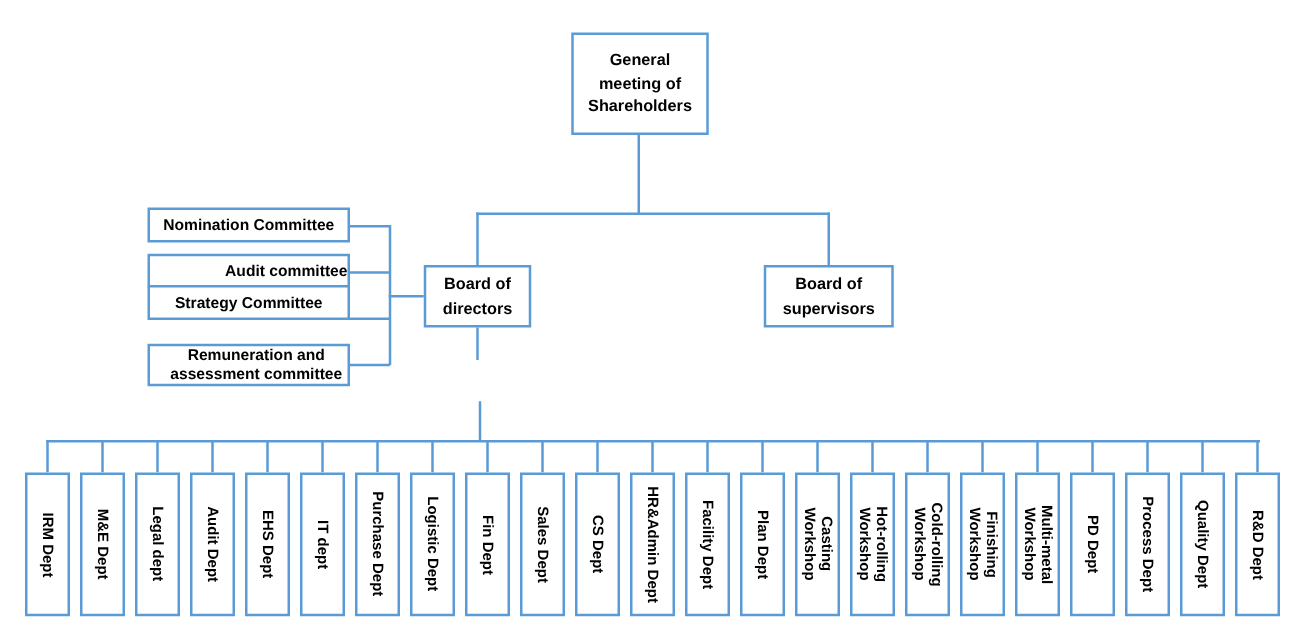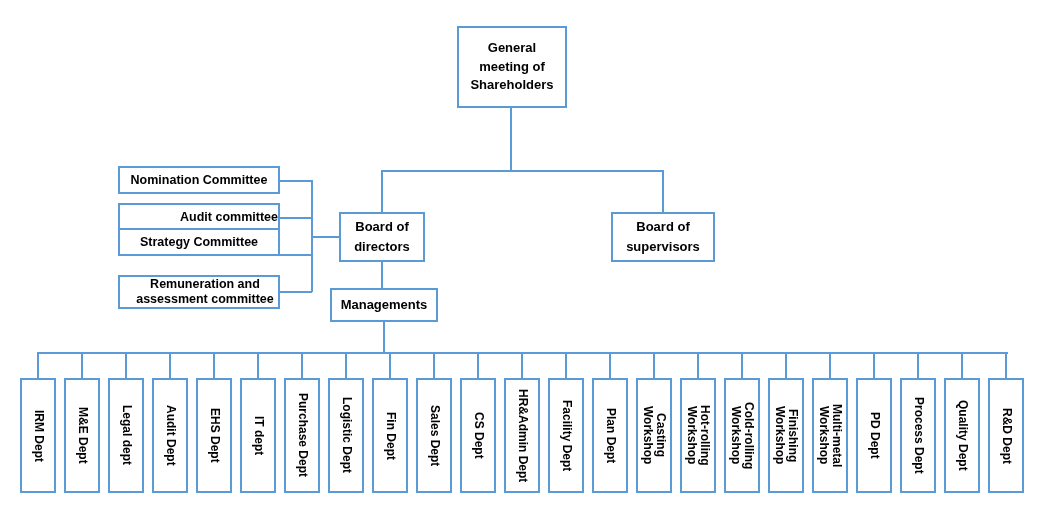--- a/index.html
+++ b/index.html
@@ -120,23 +120,20 @@
   <div class="node node-mid" style="left:339px; top:212px; width:86px; height:50px;">
     <span style="white-space:pre-line;">Board of
 directors</span>
   </div>
 
   <div class="node node-mid" style="left:611px; top:212px; width:104px; height:50px;">
     <span style="white-space:pre-line;">Board of
 supervisors</span>
   </div>
 
-  <div class="node node-mid" style="left:330px; top:288px; width:108px; height:34px;">
-    <span style="white-space:pre-line;">Managements</span>
-  </div>
 
   <div id="committee-boxes">
       <div class="node node-cmt" style="left: 118px; top: 166px; width: 162px; height: 28px;">
         <span style="white-space: pre-line;">Nomination Committee</span>
       </div>
       <div class="node node-cmt" style="left: 118px; top: 203px; width: 162px; height: 28px; justify-content: flex-end;">
         <span style="white-space: pre-line;">Audit committee</span>
       </div>
       <div class="node node-cmt" style="left: 118px; top: 228px; width: 162px; height: 28px;">
         <span style="white-space: pre-line;">Strategy Committee</span>

